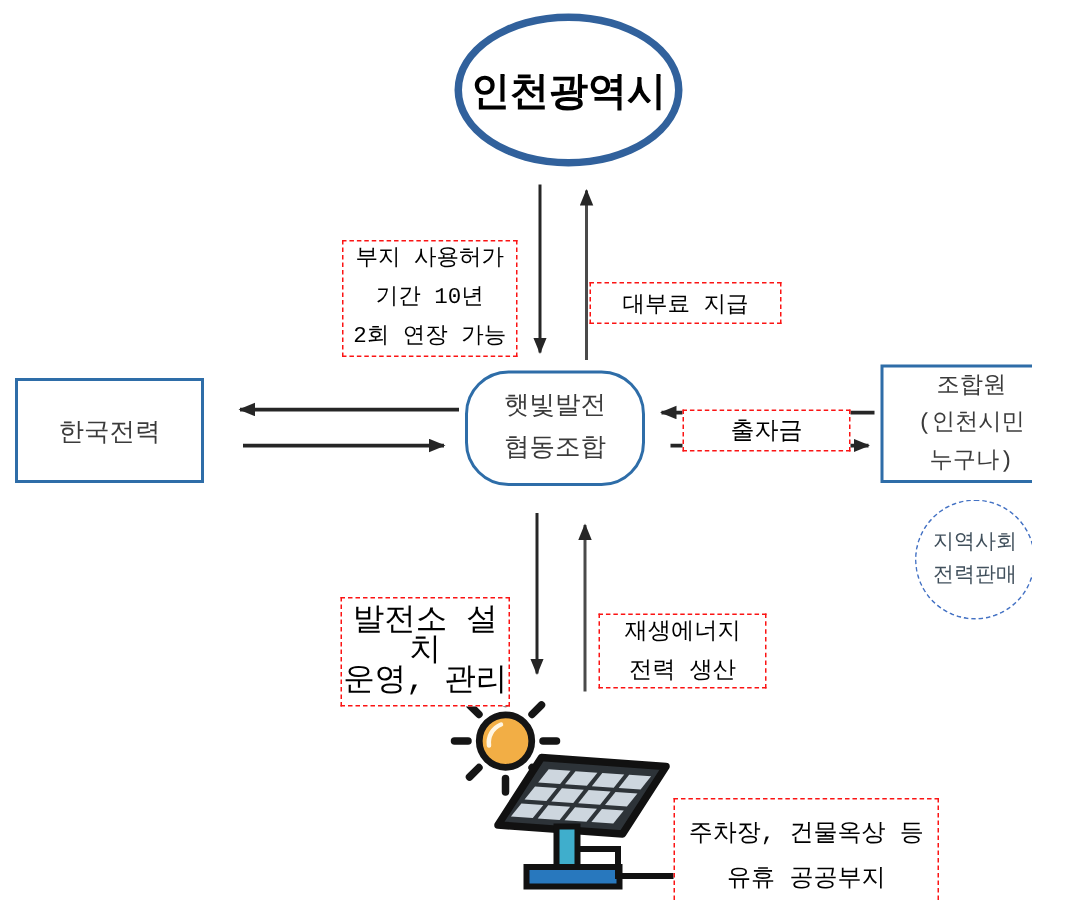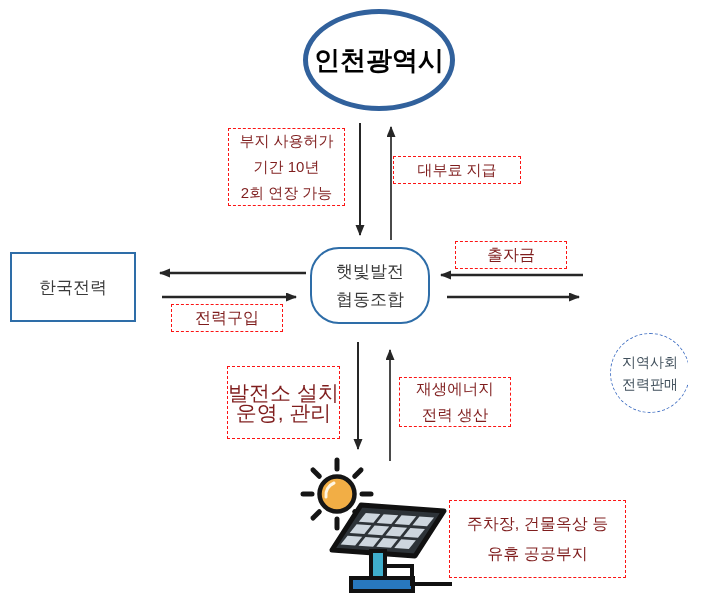--- a/index.html
+++ b/index.html
@@ -1,18 +1,18 @@
 <!DOCTYPE html>
 <html><head>
 <meta charset="utf-8">
 <style>
   html,body{margin:0;padding:0;background:#fff;}
   .canvas{
     position:relative;width:688px;height:600px;background:#ffffff;
-    font-family:Liberation Sans, sans-serif;
+    font-family:Liberation Mono, monospace;
     color:#3b3b3b;overflow:hidden;
   }
   .layer{position:absolute;left:0;top:0;z-index:1;}
   .node{
     position:absolute;z-index:2;border:2px solid #2E6DA8;background:#fff;
     display:flex;align-items:center;justify-content:center;text-align:center;
     white-space:pre-line;box-sizing:border-box;
   }
   .ellipse{
     position:absolute;z-index:2;border:5px solid #31619C;border-radius:50%;
@@ -21,21 +21,21 @@
   }
   .circle{
     position:absolute;z-index:2;border:1.5px dashed #4472C4;border-radius:50%;
     background:#fff;display:flex;align-items:center;justify-content:center;
     text-align:center;white-space:pre-line;font-size:14px;line-height:22px;
     color:#41505c;box-sizing:border-box;
   }
   .rlabel{
     position:absolute;z-index:3;border:1.6px dashed #FB1414;background:#fff;
     display:flex;align-items:center;justify-content:center;text-align:center;
-    white-space:pre-line;box-sizing:border-box;color:#7f1d1d;
+    white-space:pre-line;box-sizing:border-box;color:#000000;margin-top:32px;
   }
 </style>
 </head>
 <body>
 
 <div class="canvas">
 
   <svg class="layer" width="719" height="600" viewBox="0 0 719 600">
     <defs>
       <marker id="ah" markerUnits="userSpaceOnUse" markerWidth="12" markerHeight="10" refX="10" refY="4.5" orient="auto">
@@ -90,32 +90,34 @@
     </g>
   </svg>
 
   <div class="ellipse" style="left:303px;top:9px;width:152px;height:102px;">인천광역시</div>
 
   <div class="node" style="left:10px;top:252px;width:126px;height:70px;font-size:17px;">한국전력</div>
 
   <div class="node" style="left:310px;top:247px;width:120px;height:77px;font-size:17px;line-height:28px;border-radius:29px;">햇빛발전
 협동조합</div>
 
+  <div class="node" style="left:587px;top:243px;width:121px;height:79px;font-size:15.5px;line-height:25px;">조합원
+(인천시민
+누구나)</div>
 
   <div class="circle" style="left:610px;top:333px;width:80px;height:80px;">지역사회
 전력판매</div>
 
   <div class="rlabel" style="left:228px;top:128px;width:117px;height:78px;font-size:15px;line-height:26px;">부지 사용허가
 기간 10년
 2회 연장 가능</div>
 
   <div class="rlabel" style="left:393px;top:156px;width:128px;height:28px;font-size:15px;">대부료 지급</div>
 
 
-  <div class="rlabel" style="left:171px;top:304px;width:112px;height:28px;font-size:16px;">전력구입</div>
 
   <div class="rlabel" style="left:455px;top:241px;width:112px;height:28px;font-size:16px;">출자금</div>
 
 
   <div class="rlabel" style="left:227px;top:366px;width:113px;height:73px;font-size:21px;line-height:20px;">발전소 설치
 운영, 관리</div>
 
   <div class="rlabel" style="left:449px;top:500px;width:177px;height:78px;font-size:16px;line-height:30px;">주차장, 건물옥상 등
 유휴 공공부지</div>
 

